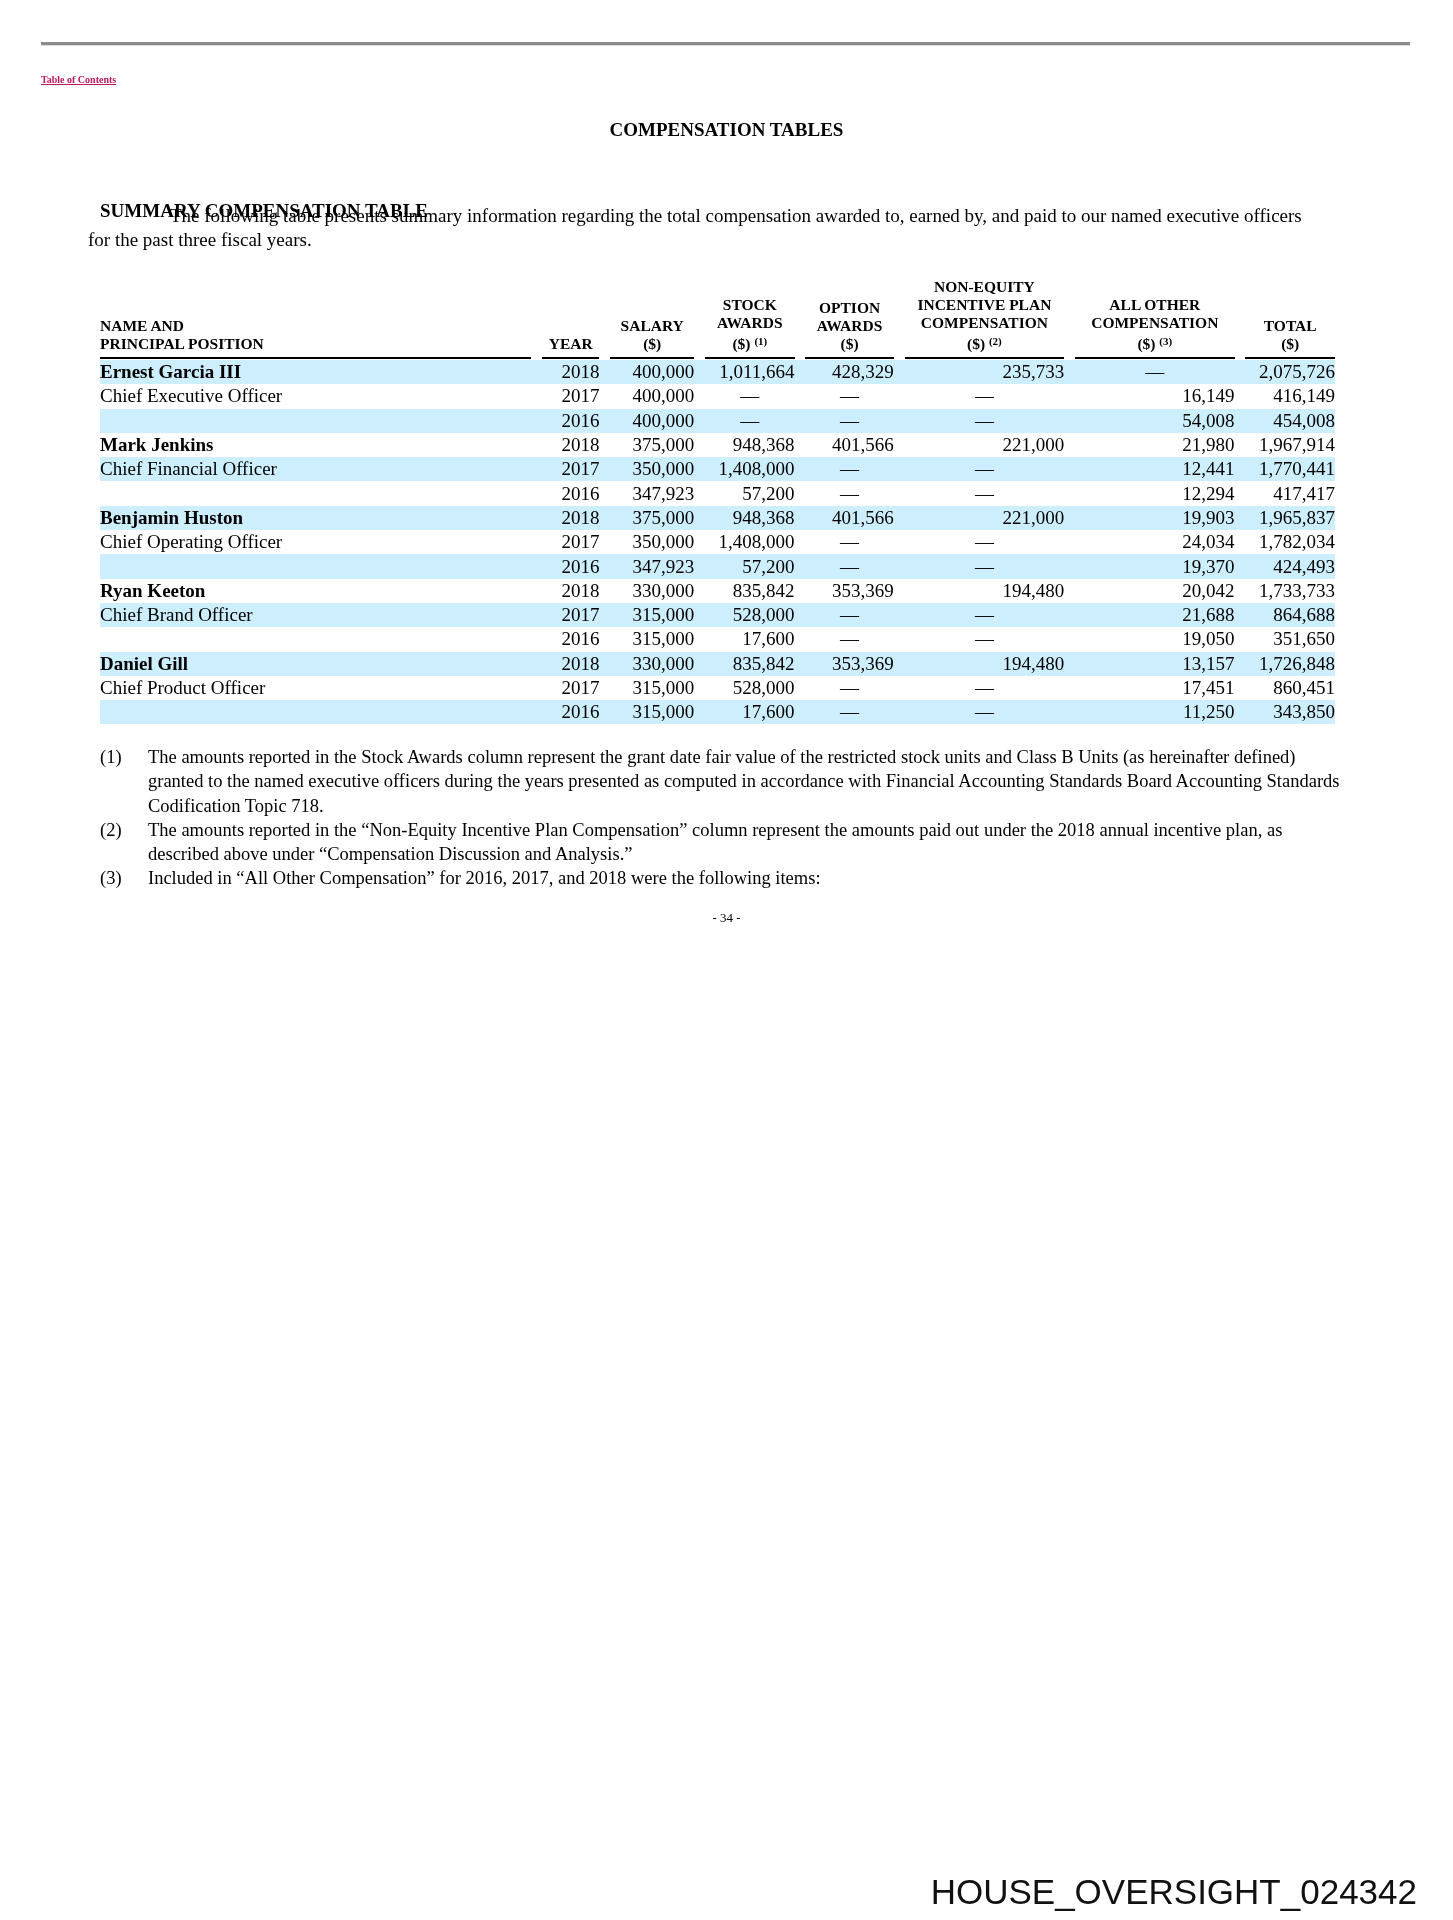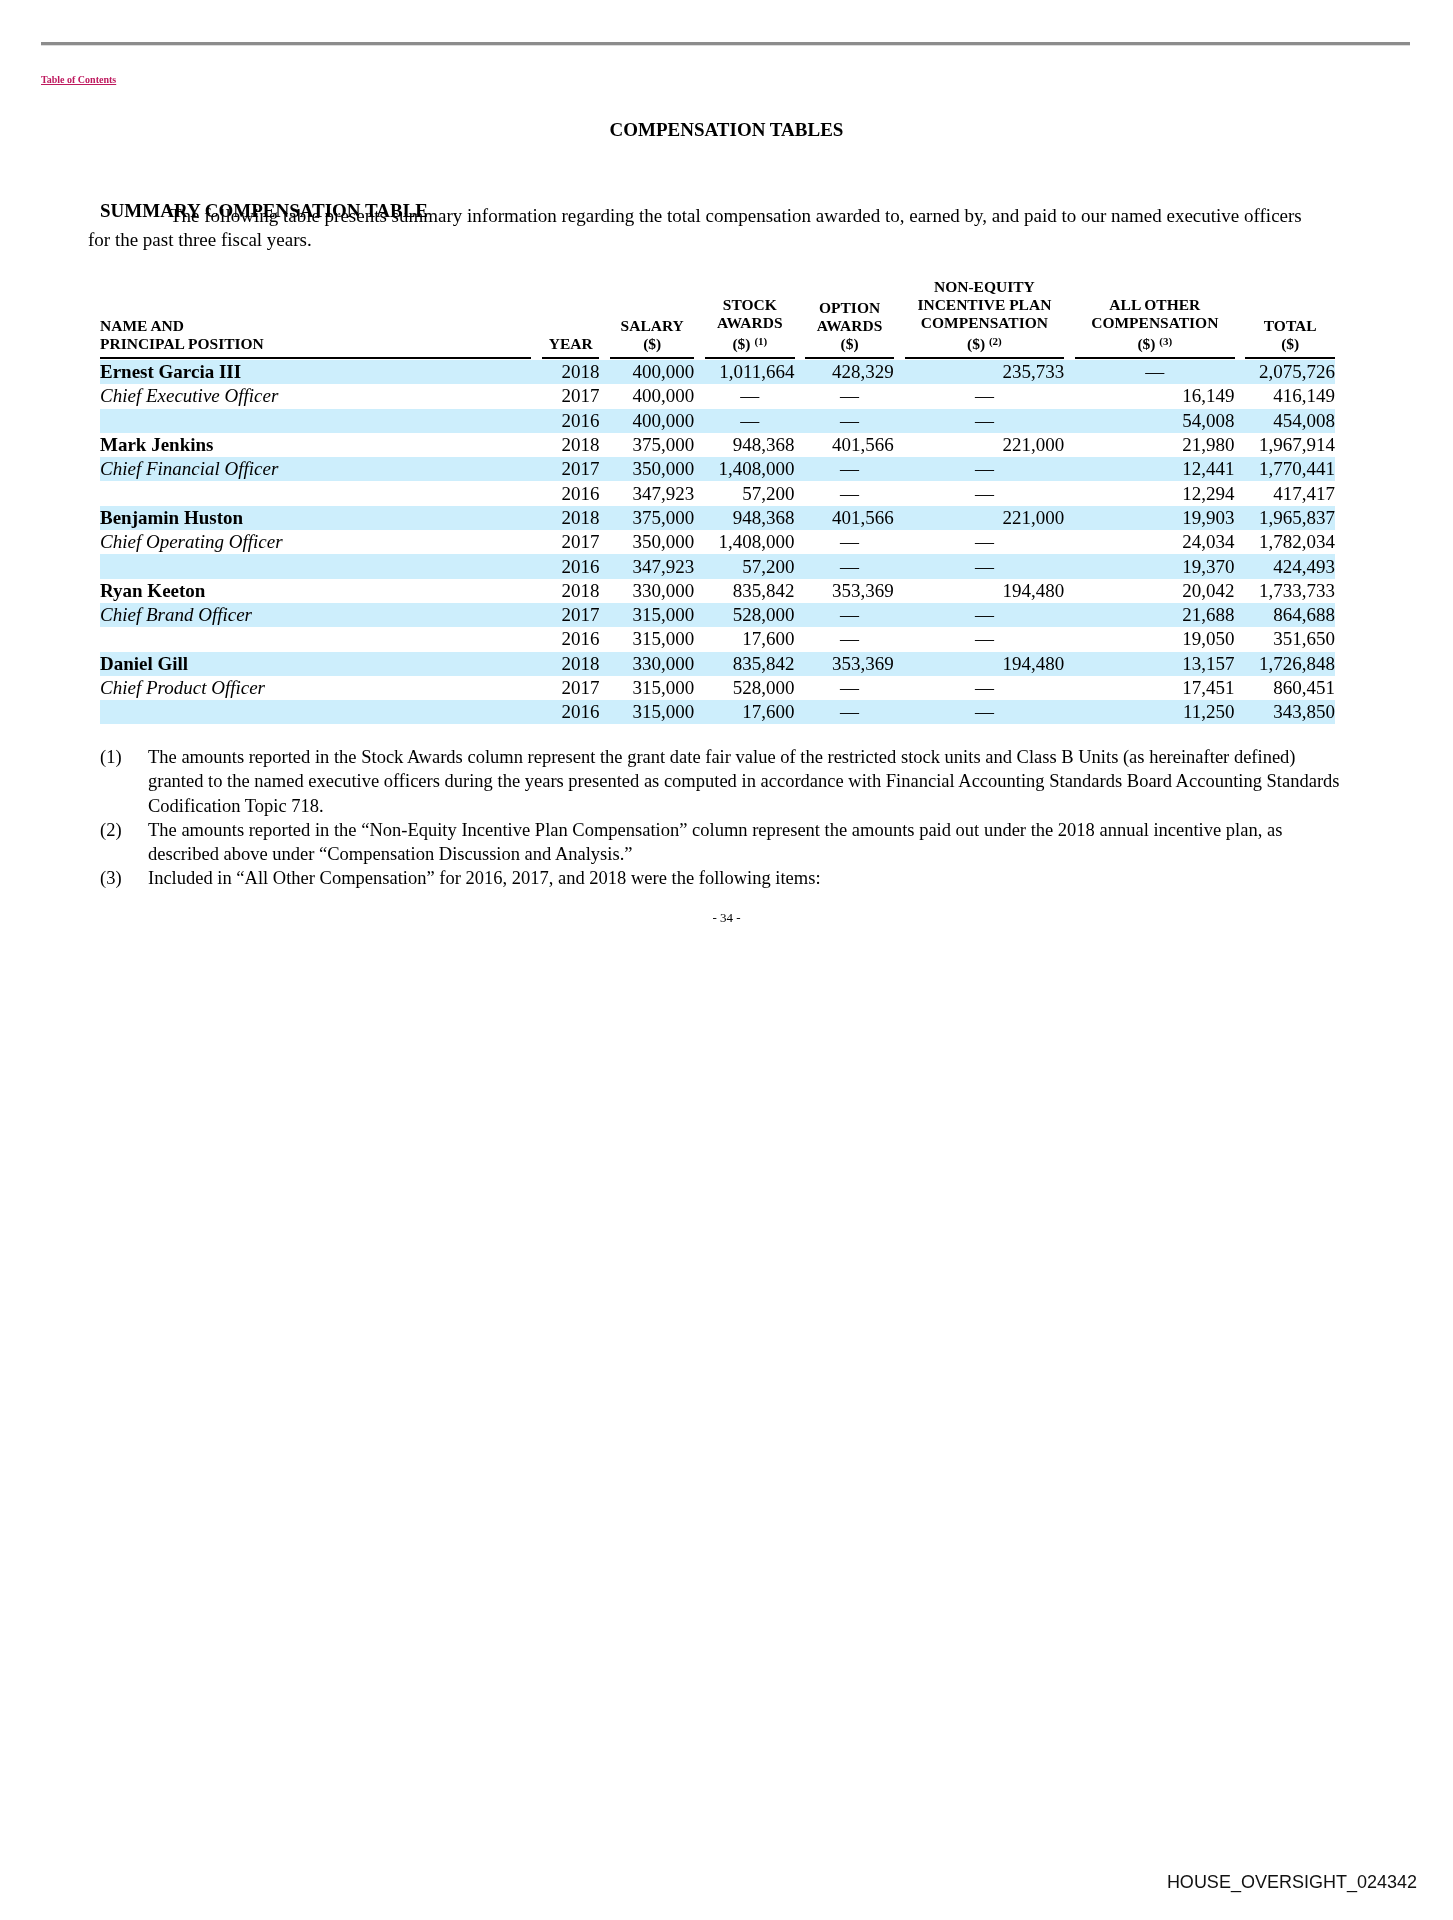--- a/index.html
+++ b/index.html
@@ -41,38 +41,38 @@
   }
   table.comp th .u { display: block; border-bottom: 2px solid #000; padding-bottom: 4px; }
   table.comp th.name { text-align: left; }
   table.comp th sup { font-size: 11px; vertical-align: 4px; }
   table.comp td {
     height: 24.3px; padding: 0; line-height: 24px; text-align: right; white-space: nowrap;
   }
   table.comp td.name { text-align: left; }
   table.comp tr.shade td { background: #cdeefc; }
   td.exec-name { font-weight: bold; }
-  td.exec-title { font-style: italic; }
+  td.exec-title { }
   td.dash { text-align: center !important; }
   .gap { width: 10px; }
 
   .footnotes {
     position: absolute; left: 100px; top: 745px; width: 1240px;
     font-size: 18.5px; line-height: 24.3px;
   }
   .fn { display: flex; }
   .fn .num { width: 48px; flex: none; }
   .fn .txt { flex: 1; }
   .page-num {
     position: absolute; left: 0; width: 1453px; top: 910px; text-align: center;
     font-size: 13px;
   }
   .watermark {
     position: absolute; right: 36px; top: 1872px;
-    font-family: "Liberation Sans", "DejaVu Sans", sans-serif; font-size: 18px; color: #111;
+    font-family: "Liberation Sans", "DejaVu Sans", sans-serif; font-size: 35px; color: #111;
   }
 </style>
 </head>
 <body>
 
 <div class="top-rule"></div>
 <a class="toc-link">Table of Contents</a>
 <div class="page-title">COMPENSATION TABLES</div>
 <div class="section-title">SUMMARY COMPENSATION TABLE</div>
 <div class="intro"><span class="indent"></span><span>The following table presents summary information regarding the total compensation awarded to, earned by, and paid to our named executive officers for the past three fiscal years.</span></div>

